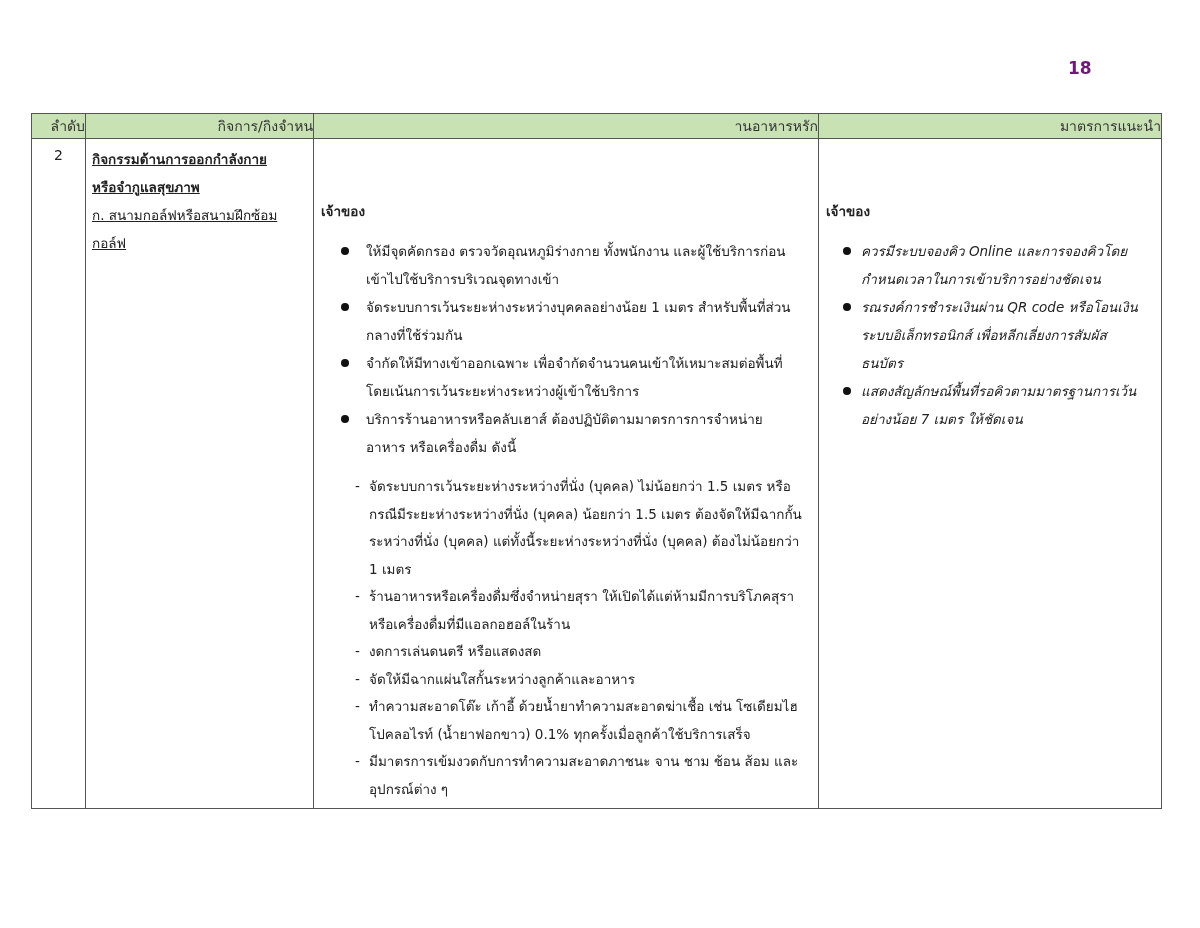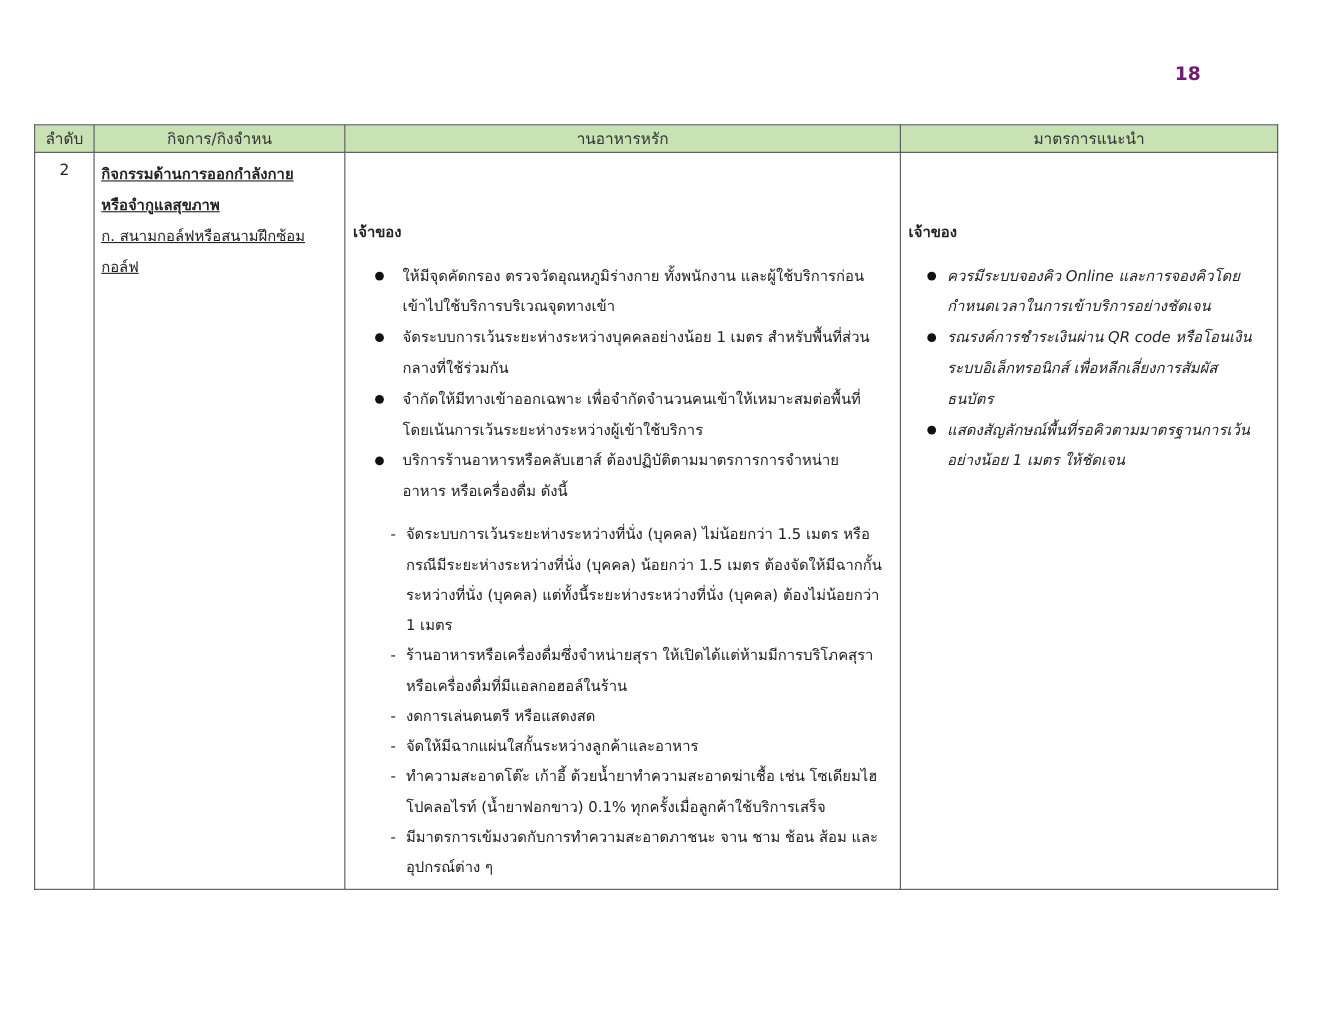--- a/index.html
+++ b/index.html
@@ -3,21 +3,21 @@
 <meta charset="utf-8">
 <style>
   html, body { margin:0; padding:0; }
   body { width:1200px; height:928px; background:#ffffff; position:relative; overflow:hidden;
          font-family:"DejaVu Sans", sans-serif; color:#222; }
   .page-num { position:absolute; left:1068px; top:58px; font-size:17px; font-weight:bold; color:#701a75; }
   table.main { position:absolute; left:31px; top:113px; width:1131px; height:696px;
                border-collapse:collapse; table-layout:fixed; font-size:13.5px; }
   table.main th, table.main td { border:1px solid #555; }
   table.main thead th { background:#c8e2b4; font-weight:normal; height:24px; padding:0;
-                        text-align:center; font-size:14px; color:#333; }
+                        text-align:right; font-size:14px; color:#333; }
   table.main td { vertical-align:top; padding:0; }
   .col-no { width:54px; }
   .col-act { width:228px; }
   .col-main { width:505px; }
   .col-rec { width:343px; }
   .no-cell { text-align:center; padding-top:8px !important; font-size:14px; }
   .act-cell { padding:6px 6px 0 6px !important; line-height:28px;text-decoration:underline; }
   .act-title { font-weight:bold; }
   .main-cell, .rec-cell { padding-top:58px !important; }
   .owner { font-weight:bold; line-height:28px; padding-left:7px; }
@@ -91,18 +91,18 @@
           <li><span class="dash">-</span><span>จัดให้มีฉากแผ่นใสกั้นระหว่างลูกค้าและอาหาร</span></li>
           <li><span class="dash">-</span><span>ทำความสะอาดโต๊ะ เก้าอี้ ด้วยน้ำยาทำความสะอาดฆ่าเชื้อ เช่น โซเดียมไฮโปคลอไรท์ (น้ำยาฟอกขาว) 0.1% ทุกครั้งเมื่อลูกค้าใช้บริการเสร็จ</span></li>
           <li><span class="dash">-</span><span>มีมาตรการเข้มงวดกับการทำความสะอาดภาชนะ จาน ชาม ช้อน ส้อม และอุปกรณ์ต่าง ๆ</span></li>
         </ul>
       </td>
       <td class="rec-cell">
         <div class="owner">เจ้าของ</div>
         <ul class="bullets">
           <li><span class="dot"></span><span>ควรมีระบบจองคิว Online และการจองคิวโดยกำหนดเวลาในการเข้าบริการอย่างชัดเจน</span></li>
           <li><span class="dot"></span><span>รณรงค์การชำระเงินผ่าน QR code หรือโอนเงินระบบอิเล็กทรอนิกส์ เพื่อหลีกเลี่ยงการสัมผัสธนบัตร</span></li>
-          <li><span class="dot"></span><span>แสดงสัญลักษณ์พื้นที่รอคิวตามมาตรฐานการเว้นอย่างน้อย 1 เมตร ให้ชัดเจน</span></li>
+          <li><span class="dot"></span><span>แสดงสัญลักษณ์พื้นที่รอคิวตามมาตรฐานการเว้นอย่างน้อย 7 เมตร ให้ชัดเจน</span></li>
         </ul>
       </td>
     </tr>
   </tbody>
 </table>
 
 </body></html>

